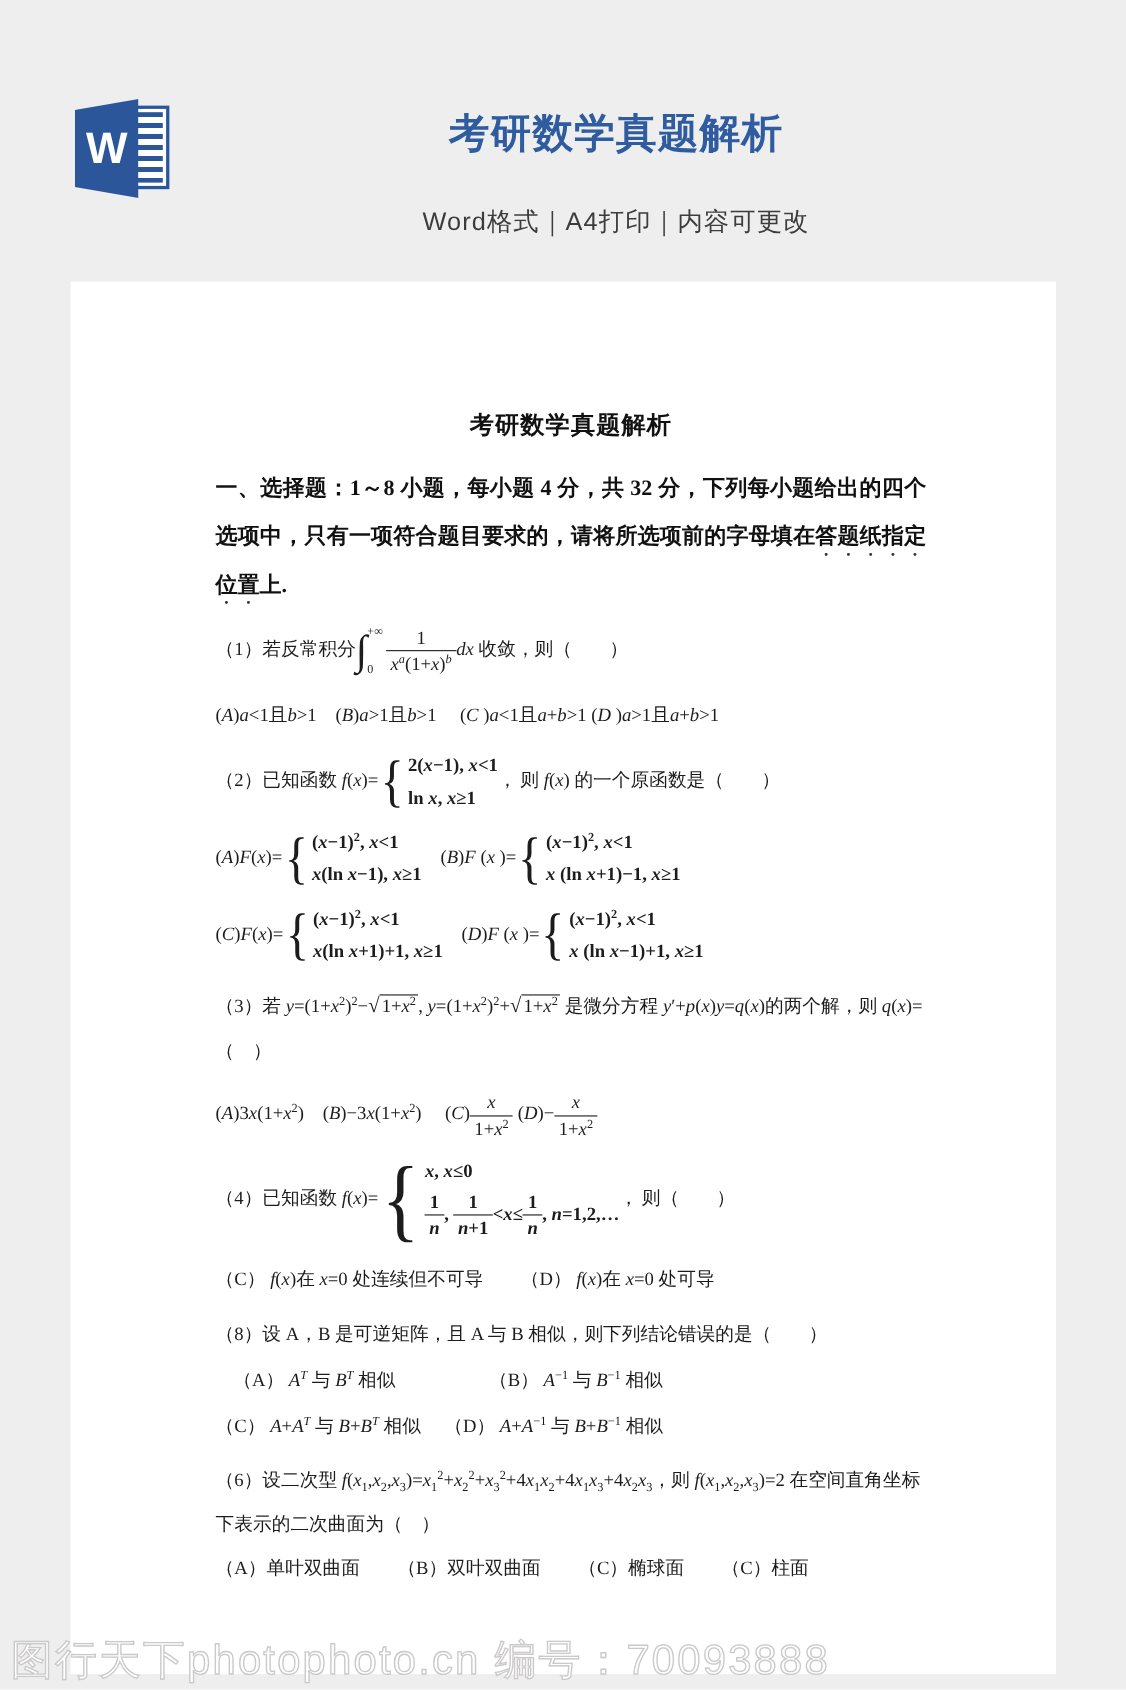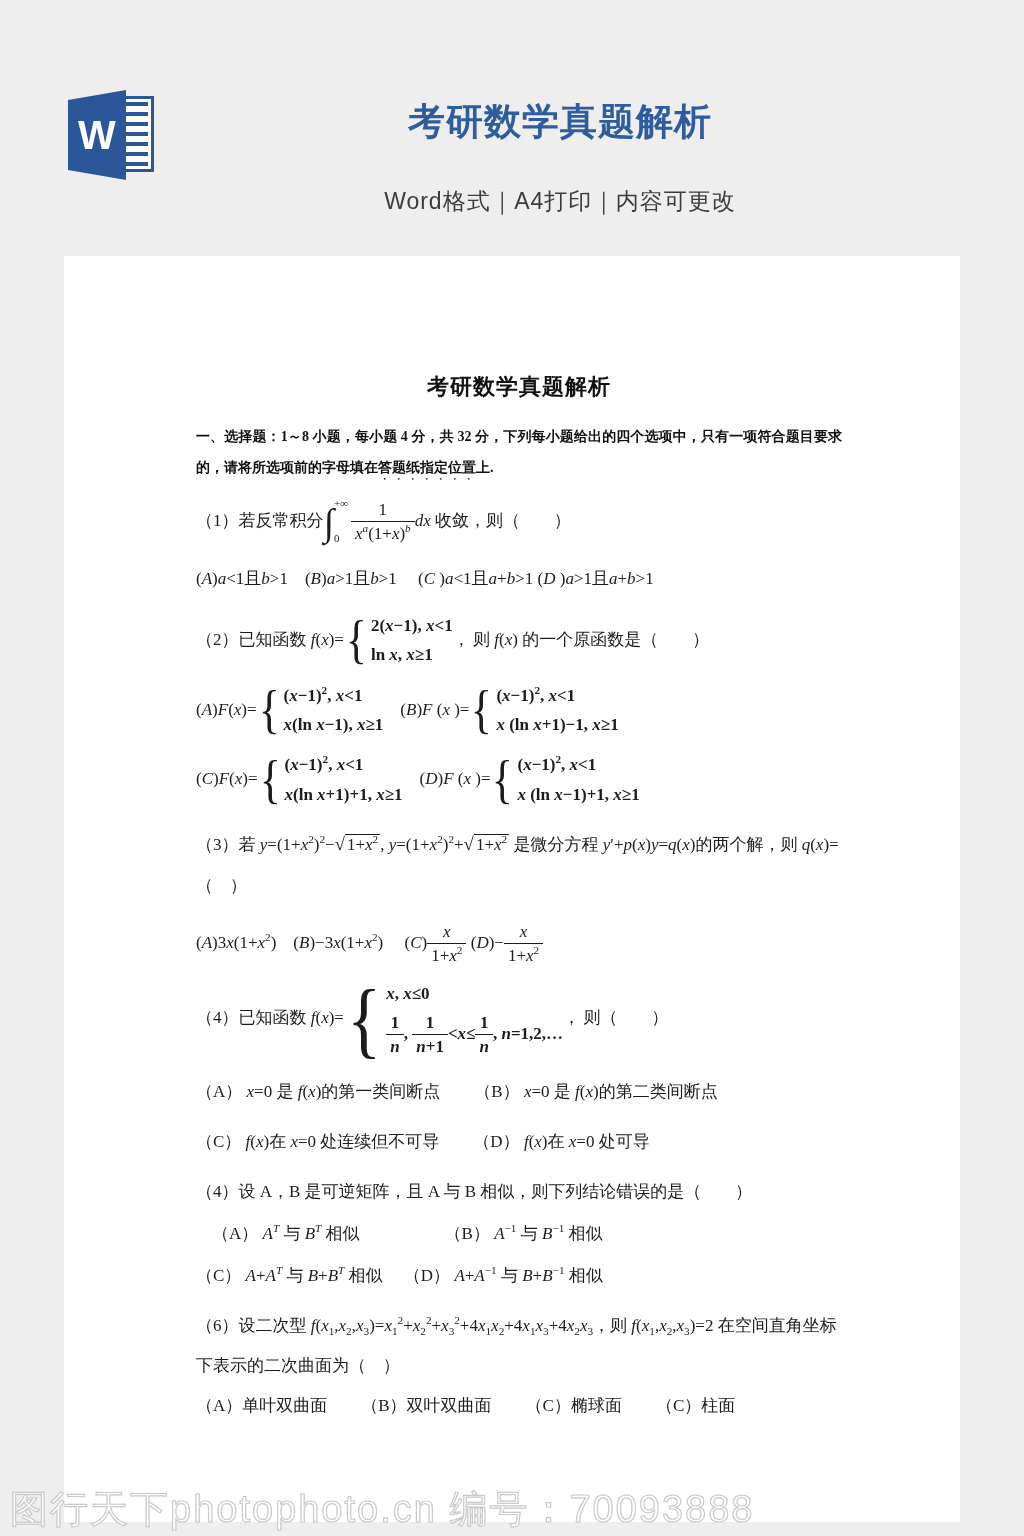--- a/index.html
+++ b/index.html
@@ -49,21 +49,21 @@
     position:absolute; left:64px; top:256px; width:896px; height:1266px;
     background:#ffffff;
   }
   .content { padding:116px 118px 0 132px; width:100%; }
 
   .doc-title {
     text-align:center; font-size:22px; font-weight:bold;
     letter-spacing:1px; margin-bottom:20px; color:#111;
   }
   .intro {
-    font-weight:bold; font-size:14px; line-height:2.2;
+    font-weight:bold; font-size:20px; line-height:2.2;
     text-align:justify; margin-bottom:10px; color:#111;
   }
   em.dots {
     font-style:normal;
     -webkit-text-emphasis:dot #333; -webkit-text-emphasis-position:under right;
     text-emphasis:dot #333; text-emphasis-position:under right;
   }
 
   .q { font-size:17px; margin:10px 0; line-height:2.35; }
   .q.f { line-height:1.35; margin:14px 0; }
@@ -171,24 +171,23 @@
     <p class="q">（3）若 <i>y</i>=(1+<i>x</i><sup>2</sup>)<sup>2</sup>−<span class="sqrt"><span class="rt">√</span><span class="rad">1+<i>x</i><sup>2</sup></span></span>, <i>y</i>=(1+<i>x</i><sup>2</sup>)<sup>2</sup>+<span class="sqrt"><span class="rt">√</span><span class="rad">1+<i>x</i><sup>2</sup></span></span> 是微分方程 <i>y</i>′+<i>p</i>(<i>x</i>)<i>y</i>=<i>q</i>(<i>x</i>)的两个解，则 <i>q</i>(<i>x</i>)=（　）</p>
     <p class="q f">(<i>A</i>)3<i>x</i>(1+<i>x</i><sup>2</sup>)　(<i>B</i>)−3<i>x</i>(1+<i>x</i><sup>2</sup>)　 (<i>C</i>)<span class="frac"><span class="num"><i>x</i></span><span class="den">1+<i>x</i><sup>2</sup></span></span> (<i>D</i>)−<span class="frac"><span class="num"><i>x</i></span><span class="den">1+<i>x</i><sup>2</sup></span></span></p>
 
     <p class="q f">（4）已知函数 <i>f</i>(<i>x</i>)=<span class="cases tall">
           <span class="brace">{</span>
           <span class="rows">
             <span><i>x</i>, <i>x</i>≤0</span>
             <span><span class="frac"><span class="num">1</span><span class="den"><i>n</i></span></span>, <span class="frac"><span class="num">1</span><span class="den"><i>n</i>+1</span></span>&lt;<i>x</i>≤<span class="frac"><span class="num">1</span><span class="den"><i>n</i></span></span>, <i>n</i>=1,2,…</span>
           </span>
         </span>， 则（　　）</p>
-    <p class="q">（A） <i>x</i>=0 是 <i>f</i>(<i>x</i>)的第一类间断点　　（B） <i>x</i>=0 是 <i>f</i>(<i>x</i>)的第二类间断点</p>
     <p class="q">（C） <i>f</i>(<i>x</i>)在 <i>x</i>=0 处连续但不可导　　（D） <i>f</i>(<i>x</i>)在 <i>x</i>=0 处可导</p>
 
-    <p class="q" style="margin-bottom:2px">（4）设 A，B 是可逆矩阵，且 A 与 B 相似，则下列结论错误的是（　　）</p>
+    <p class="q" style="margin-bottom:2px">（8）设 A，B 是可逆矩阵，且 A 与 B 相似，则下列结论错误的是（　　）</p>
     <p class="q" style="margin:2px 16px">（A） <i>A</i><sup><i>T</i></sup> 与 <i>B</i><sup><i>T</i></sup> 相似　　　　　（B） <i>A</i><sup>−1</sup> 与 <i>B</i><sup>−1</sup> 相似</p>
     <p class="q" style="margin:2px 0">（C） <i>A</i>+<i>A</i><sup><i>T</i></sup> 与 <i>B</i>+<i>B</i><sup><i>T</i></sup> 相似　 （D） <i>A</i>+<i>A</i><sup>−1</sup> 与 <i>B</i>+<i>B</i><sup>−1</sup> 相似</p>
 
     <p class="q" style="margin-bottom:0">（6）设二次型 <i>f</i>(<i>x</i><sub>1</sub>,<i>x</i><sub>2</sub>,<i>x</i><sub>3</sub>)=<i>x</i><sub>1</sub><sup>2</sup>+<i>x</i><sub>2</sub><sup>2</sup>+<i>x</i><sub>3</sub><sup>2</sup>+4<i>x</i><sub>1</sub><i>x</i><sub>2</sub>+4<i>x</i><sub>1</sub><i>x</i><sub>3</sub>+4<i>x</i><sub>2</sub><i>x</i><sub>3</sub>，则 <i>f</i>(<i>x</i><sub>1</sub>,<i>x</i><sub>2</sub>,<i>x</i><sub>3</sub>)=2 在空间直角坐标下表示的二次曲面为（　）</p>
     <p class="q" style="margin-top:0">（A）单叶双曲面　　（B）双叶双曲面　　（C）椭球面　　（C）柱面</p>
 
   </div>
 </div>
 
 <div class="watermark">图行天下photophoto.cn 编号：70093888</div>

